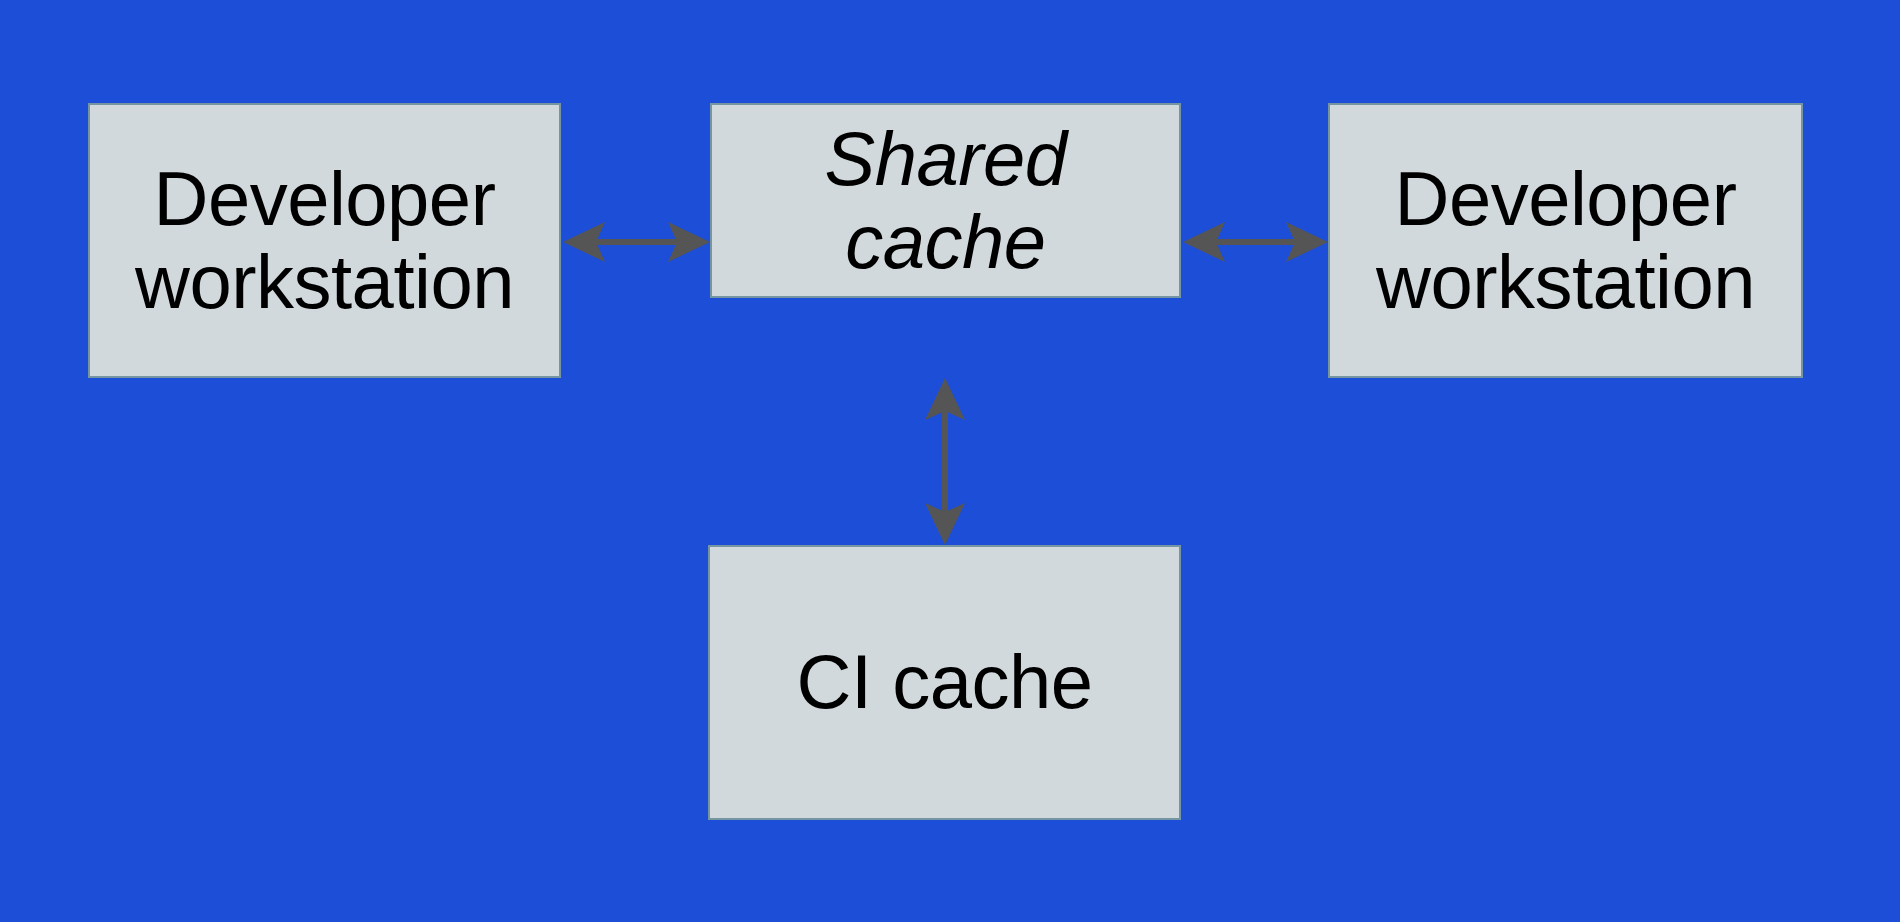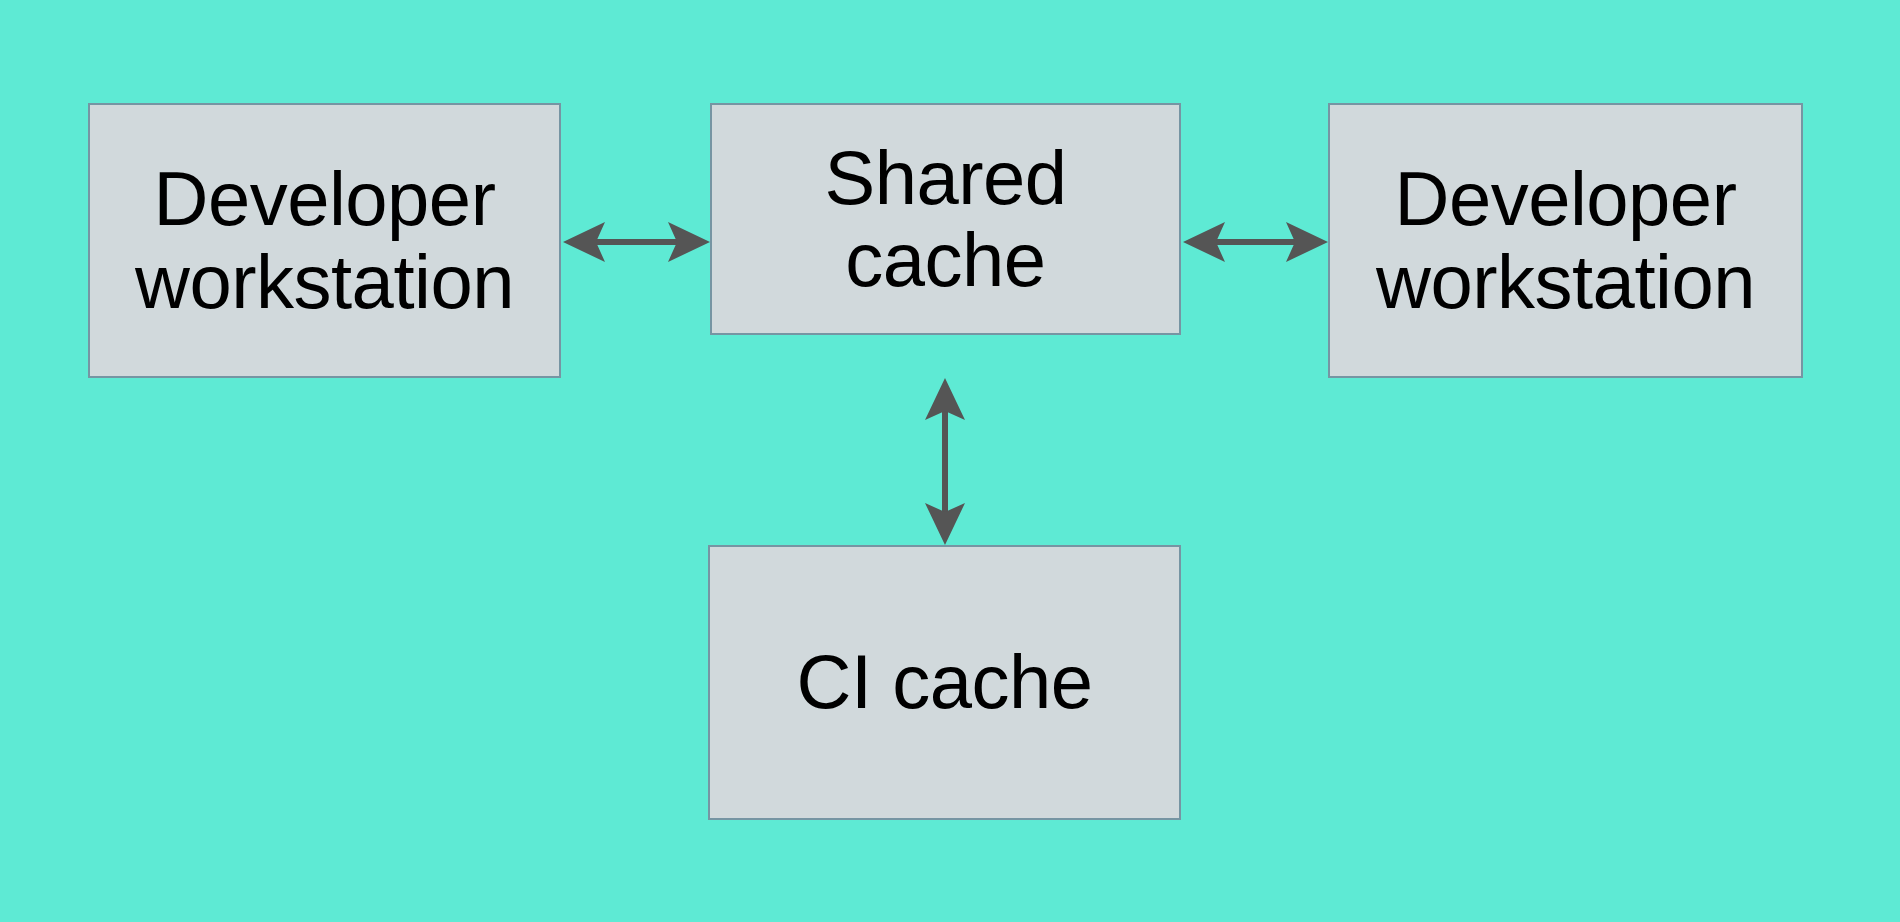--- a/index.html
+++ b/index.html
@@ -10,21 +10,21 @@
   body {
     width: 1900px;
     height: 922px;
     overflow: hidden;
     font-family: "Liberation Sans", sans-serif;
   }
   #diagram-canvas {
     position: relative;
     width: 1900px;
     height: 922px;
-    background: #5eead4;
+    background: #1d4ed8;
   }
   .node-box {
     position: absolute;
     box-sizing: border-box;
     background: #d1d9dc;
     border: 2px solid #7695a3;
     display: flex;
     align-items: center;
     justify-content: center;
     text-align: center;
@@ -32,21 +32,21 @@
   .node-label {
     color: #000000;
     font-size: 76px;
     line-height: 1.08;
     font-weight: 400;
     letter-spacing: -0.5px;
     white-space: pre-line;
     padding: 0 6px;
   }
   #node-dev-left  { left: 88px;   top: 103px; width: 473px; height: 275px; }
-  #node-cache     { left: 710px;  top: 103px; width: 471px; height: 232px; }
+  #node-cache     { left: 710px;  top: 103px; width: 471px; height: 195px; font-style: italic; }
   #node-dev-right { left: 1328px; top: 103px; width: 475px; height: 275px; }
   #node-ci        { left: 708px;  top: 545px; width: 473px; height: 275px; }
 
   .edge-layer {
     position: absolute;
     left: 0;
     top: 0;
     width: 1900px;
     height: 922px;
     pointer-events: none;

